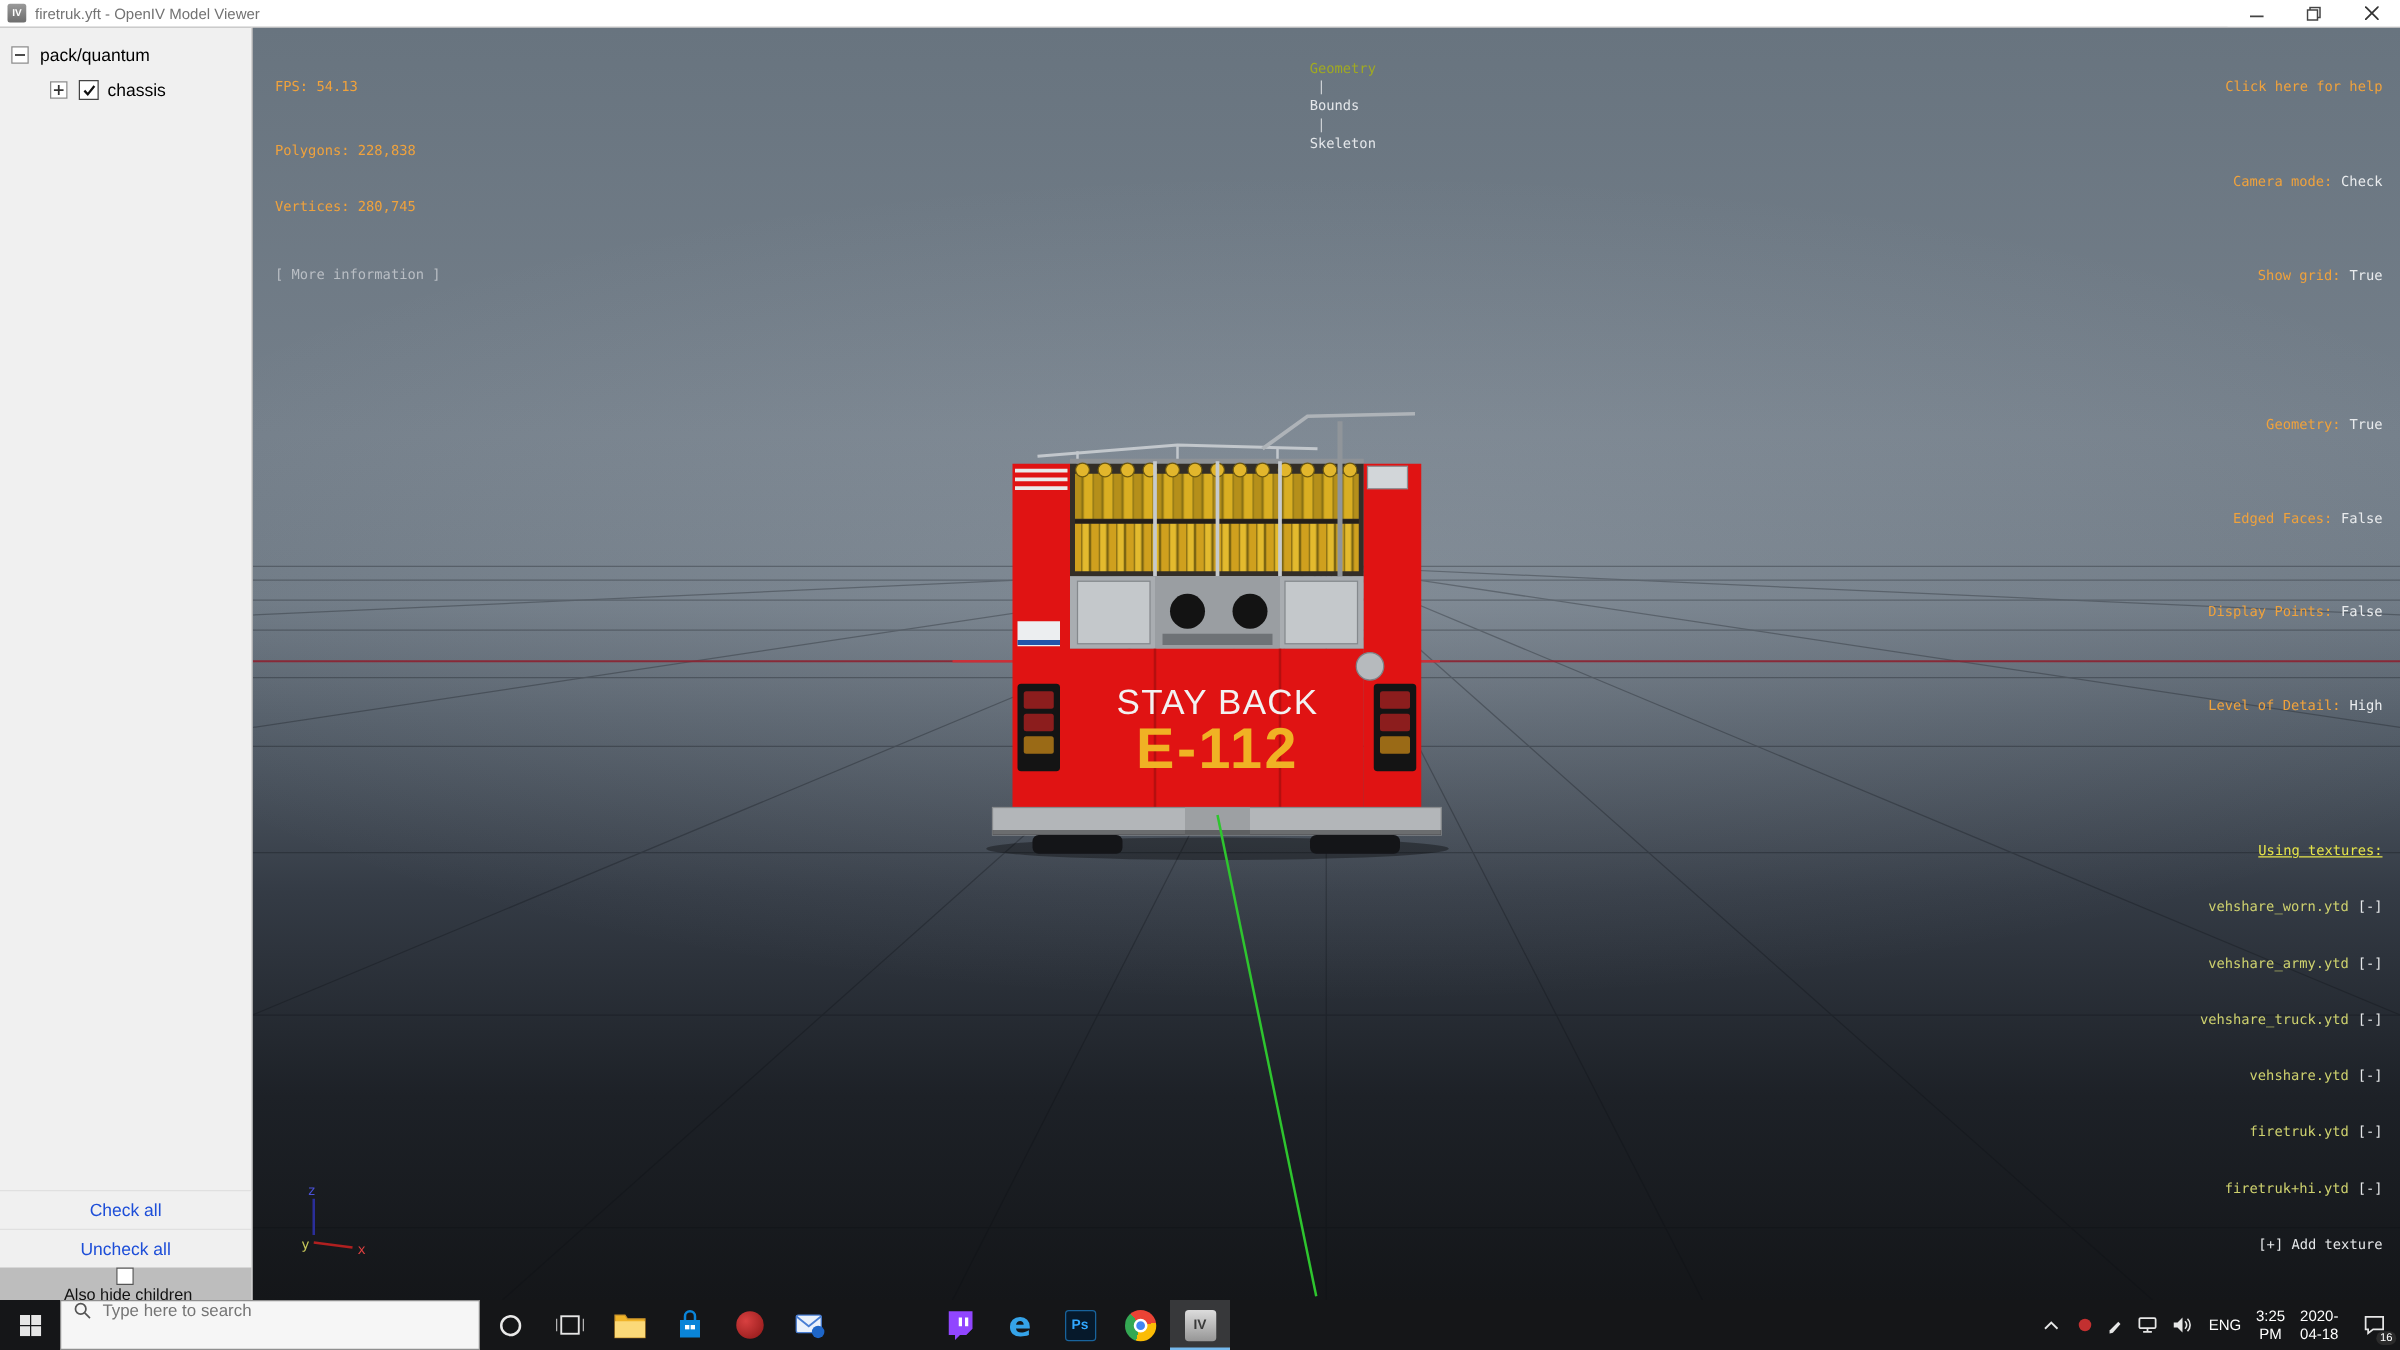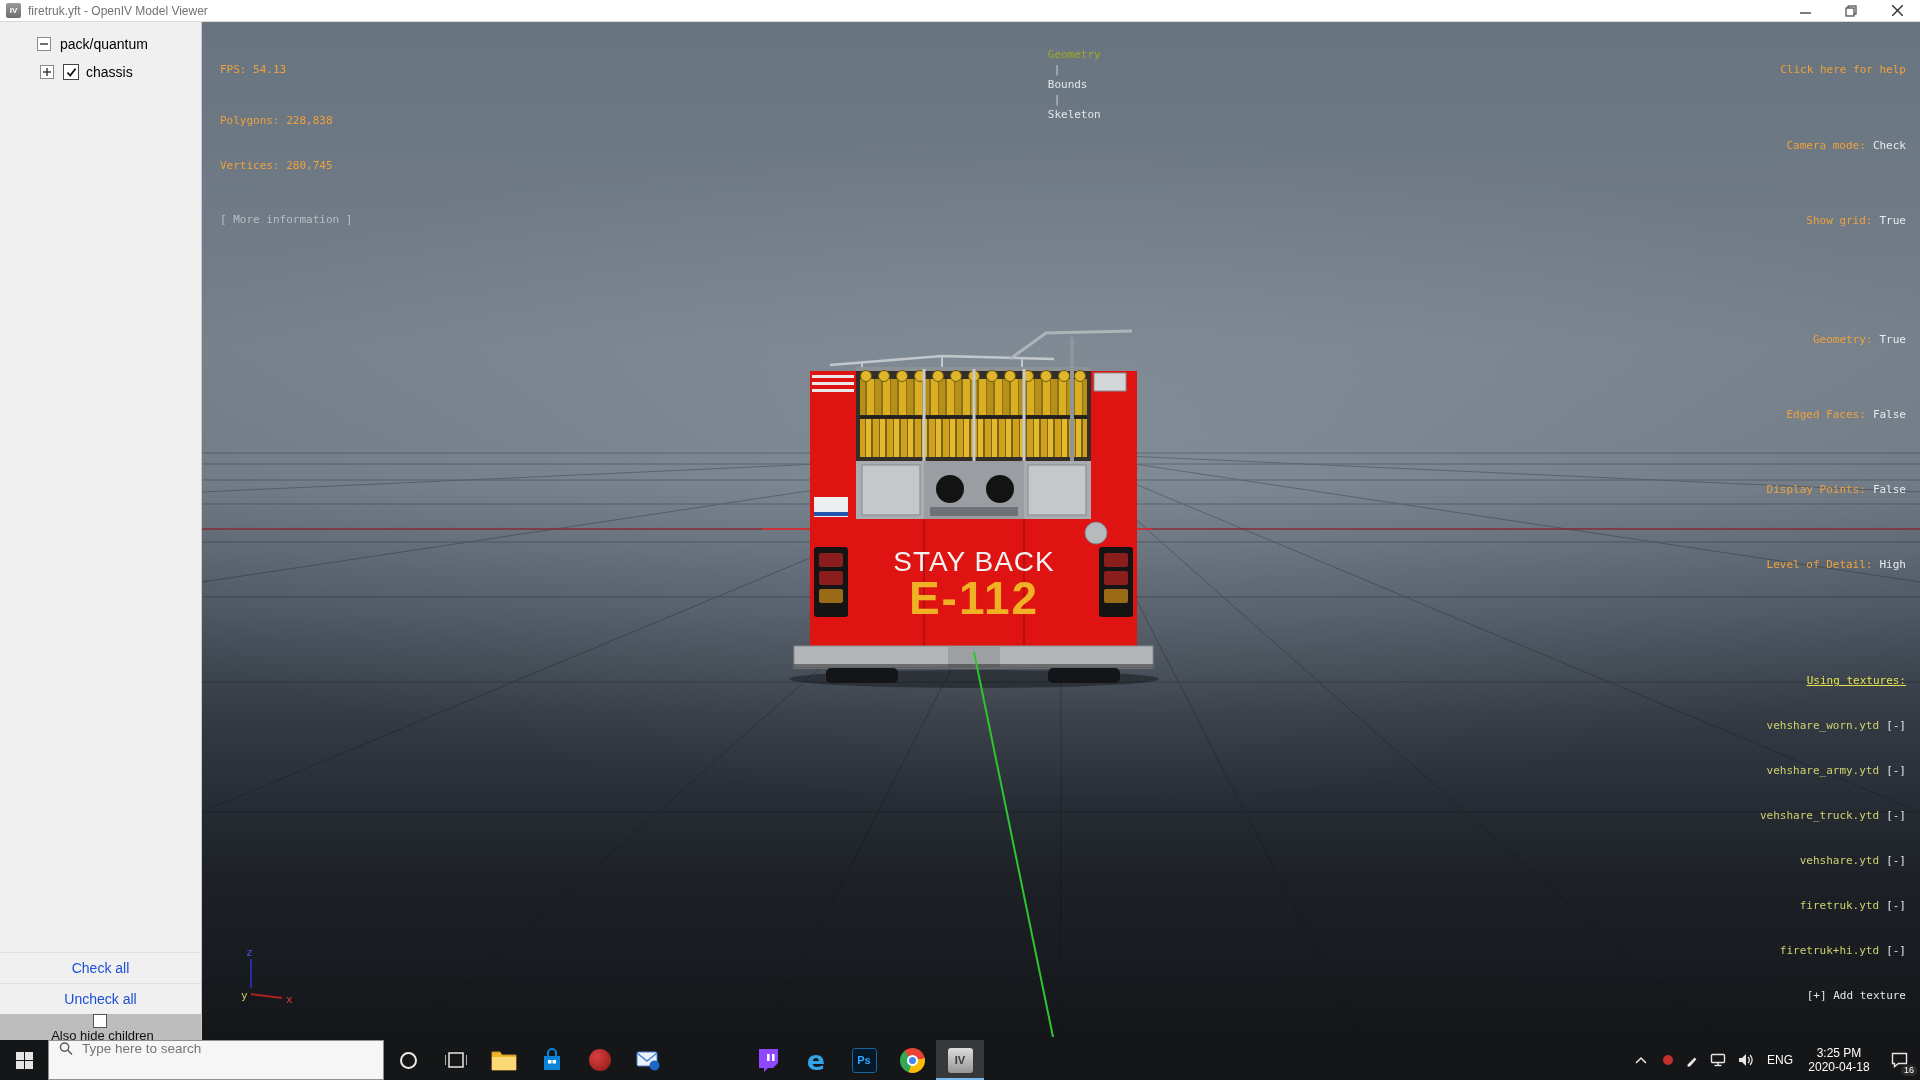--- a/index.html
+++ b/index.html
@@ -13,21 +13,21 @@
     color:#fff;font-size:8px;font-weight:bold;display:flex;align-items:center;justify-content:center;}
   .title-text{font-size:12px;color:#737373;}
   .win-controls{margin-left:auto;display:flex;height:100%;}
   .win-btn{width:46px;height:100%;border:none;background:#fff;display:flex;align-items:center;justify-content:center;cursor:pointer;}
 
   
   .sidebar{position:absolute;left:0;top:22px;width:202px;bottom:40px;background:#f0f0f0;
     border-right:1px solid #c9c9c9;z-index:5;}
   .tree{padding-top:8px;}
   .tree-row{display:flex;align-items:center;height:28px;font-size:14px;color:#000;}
-  .row-root{padding-left:9px;margin-left:28px;}
+  .row-root{padding-left:9px;}
   .row-child{padding-left:40px;}
   .expander{width:14px;height:14px;border:1px solid #8b8b8b;background:#fff;margin-right:9px;flex:none;
     display:flex;align-items:center;justify-content:center;}
   .checkbox{width:16px;height:16px;border:1px solid #444;background:#fff;margin-right:7px;flex:none;
     display:flex;align-items:center;justify-content:center;}
   .sidebar-bottom{position:absolute;left:0;right:0;bottom:0;}
   .side-btn{height:31px;width:100%;display:flex;align-items:center;justify-content:center;font-size:14px;
     color:#1d4ed8;background:#f0f0f0;border:none;border-top:1px solid #e0e0e0;cursor:pointer;font-family:inherit;}
   .also-row{height:26px;background:#bdbdbd;display:flex;align-items:center;font-size:13px;color:#111;padding-left:4px;flex-direction:column;}
   .also-row .checkbox{width:14px;height:14px;border:1px solid #555;margin-right:6px;}
@@ -67,21 +67,21 @@
   .search-box{width:336px;flex:none;background:#f6f6f6;border:1px solid #8f8f8f;display:flex;align-items:flex-start;
     padding:0 10px;gap:9px;}
   .search-box input{border:none;background:transparent;outline:none;font-size:13.5px;color:#333;width:100%;
     font-family:"Liberation Sans",sans-serif;}
   .tb-gap{width:72px;flex:none;}
   .tray{margin-left:auto;display:flex;align-items:center;flex:none;}
   .tray-btn{background:none;border:none;color:#fff;display:flex;align-items:center;justify-content:center;
     height:40px;cursor:pointer;flex:none;}
   .w24{width:24px;} .w28{width:28px;} .w30{width:30px;}
   .lang{font-size:12px;width:40px;color:#fff;font-family:inherit;}
-  .clock{flex-direction:column;font-size:12px;line-height:14px;color:#fff;width:78px;font-family:inherit;}
+  .clock{flex-direction:row;font-size:12px;line-height:14px;color:#fff;width:78px;font-family:inherit;}
   .notif{width:42px;position:relative;}
   .notif .badge{position:absolute;right:3px;bottom:4px;background:#2b2b2b;color:#fff;font-size:9px;
     line-height:11px;padding:0 3px;border-radius:6px;}
   .chrome-icon{width:25px;height:25px;border-radius:50%;
     background:conic-gradient(from -40deg,#ea4335 0 33%,#fbbc05 0 66%,#34a853 0 100%);
     display:flex;align-items:center;justify-content:center;}
   .chrome-center{width:11px;height:11px;border-radius:50%;background:#4285f4;border:2.5px solid #fff;}
   .ps-icon{width:25px;height:25px;border-radius:3px;background:#06192b;border:1px solid #18639c;
     color:#31a8ff;font-size:11px;font-weight:bold;display:flex;align-items:center;justify-content:center;}
   .iv-icon{width:25px;height:25px;border-radius:3px;background:linear-gradient(#dcdcdc,#969696);

